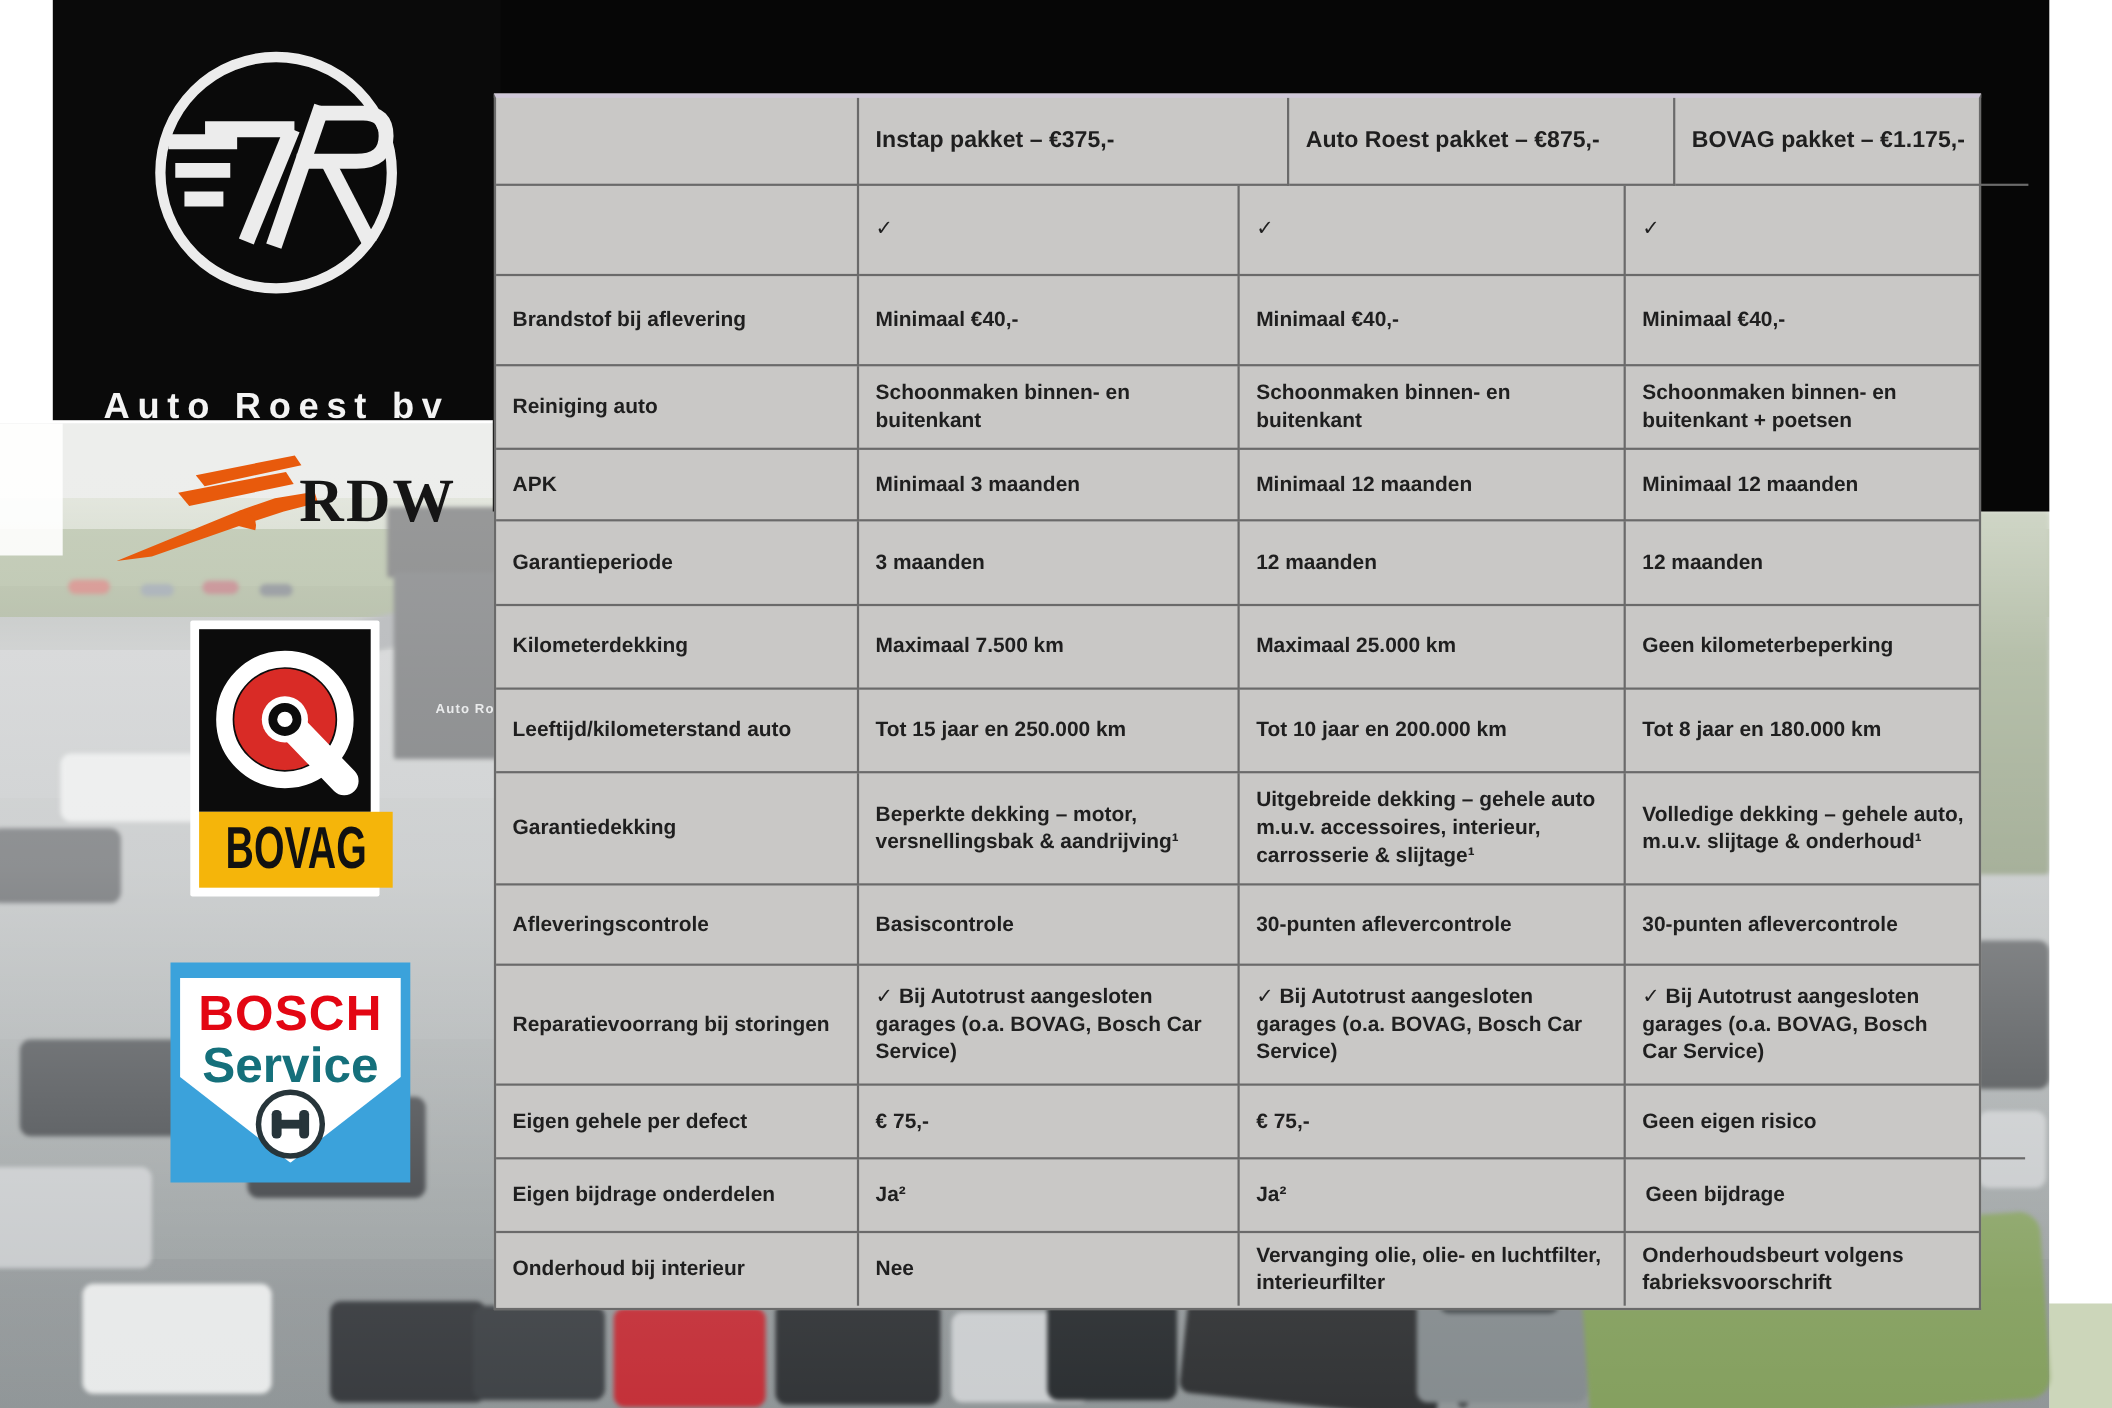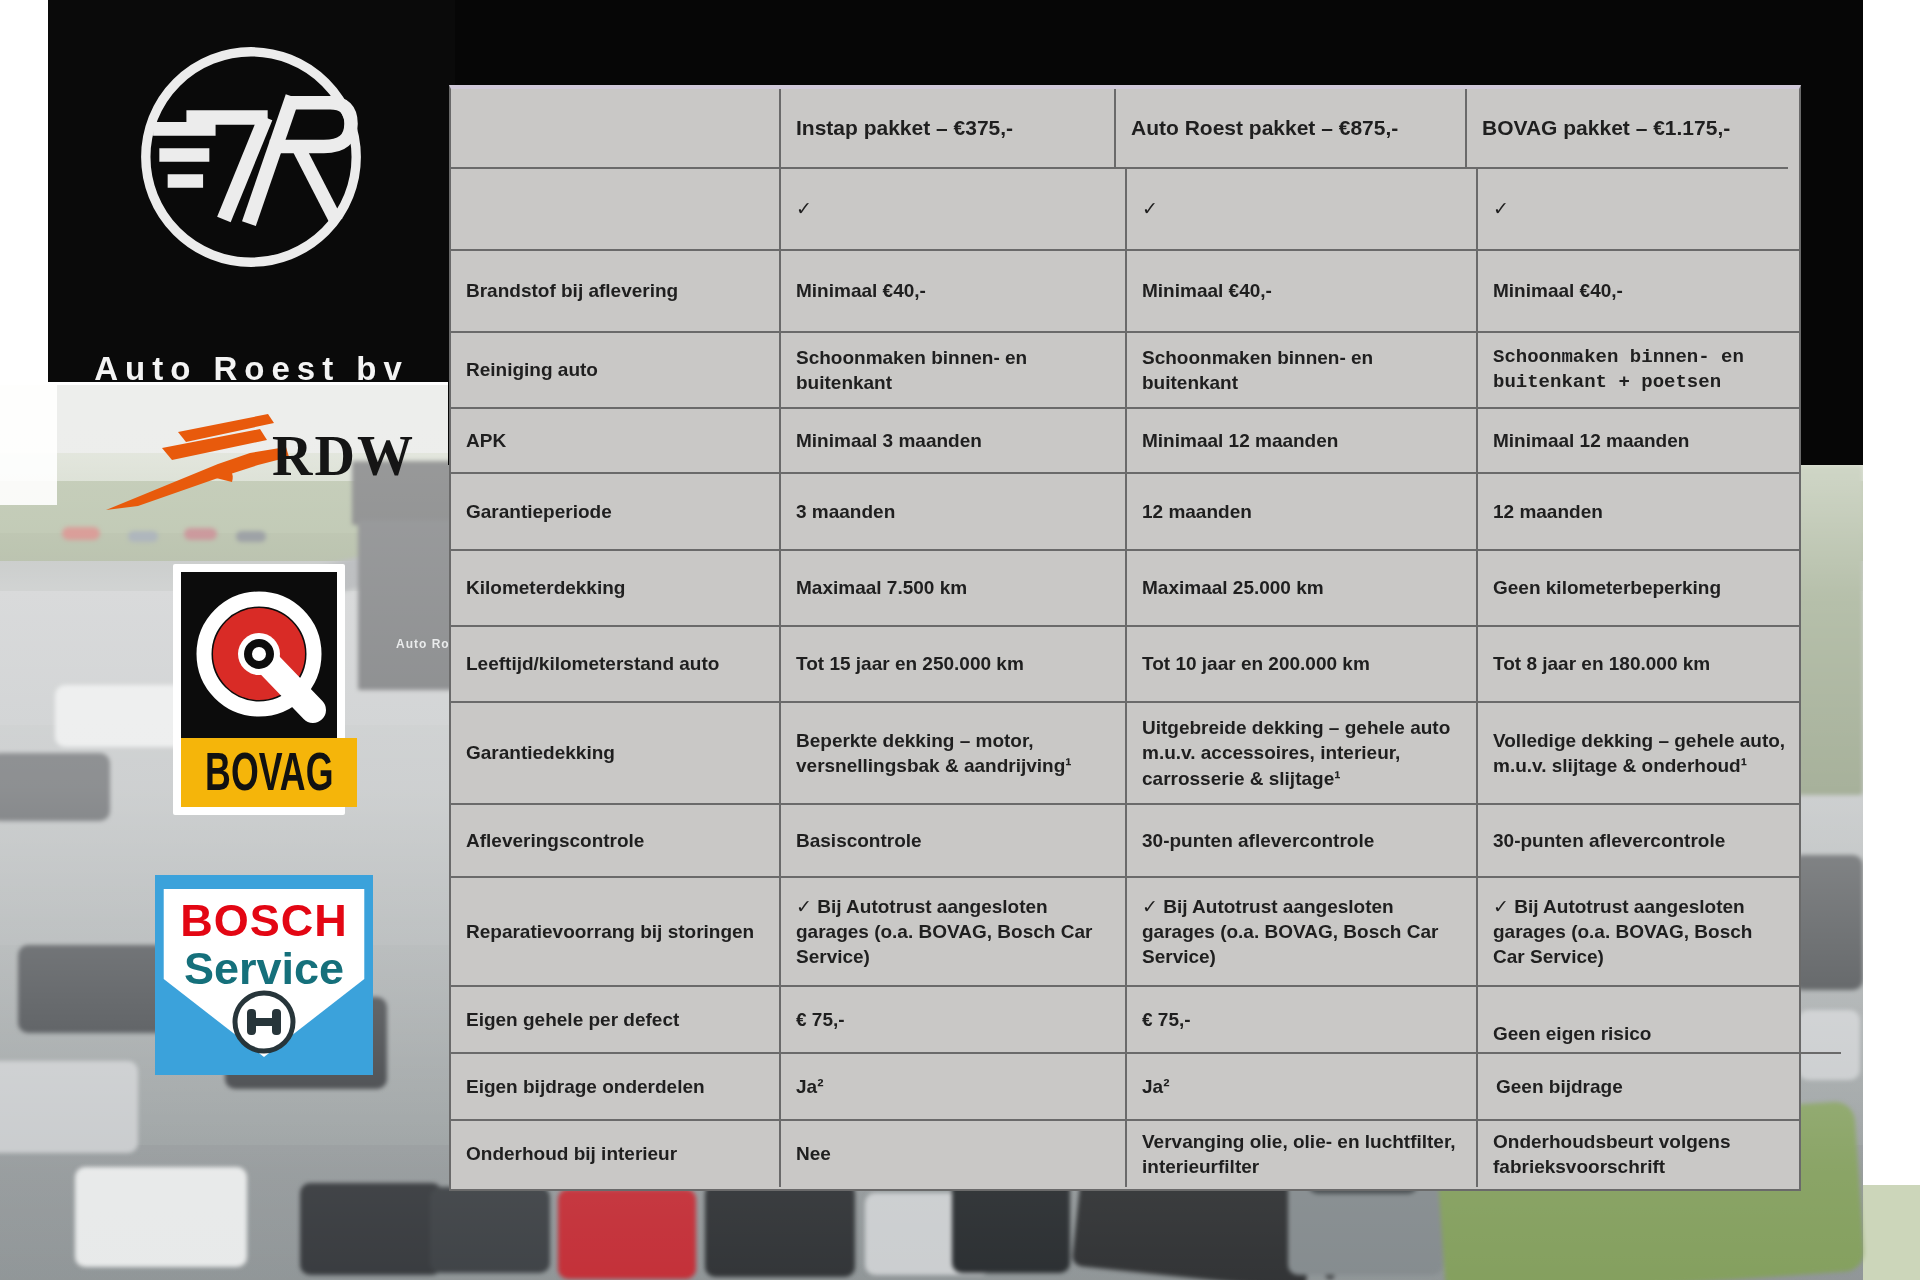--- a/index.html
+++ b/index.html
@@ -197,21 +197,21 @@
       <rect x="8" y="-13" width="9" height="26" rx="4" fill="#27353a"></rect>
       <rect x="-10" y="-4" width="20" height="8" fill="#27353a"></rect>
     </svg>
   </div>
 
   <div class="pkg-table">
       <div class="t-row" style="height: 80px;">
         <div class="t-cell hdr" style="width: 330px;">
           <span></span>
         </div>
-        <div class="t-cell hdr" style="width: 335px; text-align: right;">
+        <div class="t-cell hdr" style="width: 391px; text-align: right;">
           <span>Instap pakket – €375,-</span>
         </div>
         <div class="t-cell hdr" style="width: 351px;">
           <span>Auto Roest pakket – €875,-</span>
         </div>
         <div class="t-cell last-col hdr" style="width: 321px;">
           <span>BOVAG pakket – €1.175,-</span>
         </div>
       </div>
       <div class="t-row" style="height: 82px;">
@@ -245,21 +245,21 @@
       <div class="t-row" style="height: 76px;">
         <div class="t-cell" style="width: 330px;">
           <span>Reiniging auto</span>
         </div>
         <div class="t-cell" style="width: 346px;">
           <span>Schoonmaken binnen- en buitenkant</span>
         </div>
         <div class="t-cell" style="width: 351px;">
           <span>Schoonmaken binnen- en buitenkant</span>
         </div>
-        <div class="t-cell last-col" style="width: 321px; font-family: Liberation Mono, monospace;">
+        <div class="t-cell last-col" style="width: 321px;">
           <span>Schoonmaken binnen- en buitenkant + poetsen</span>
         </div>
       </div>
       <div class="t-row" style="height: 65px;">
         <div class="t-cell" style="width: 330px;">
           <span>APK</span>
         </div>
         <div class="t-cell" style="width: 346px;">
           <span>Minimaal 3 maanden</span>
         </div>
@@ -357,21 +357,21 @@
       <div class="t-row" style="height: 67px;">
         <div class="t-cell" style="width: 330px;">
           <span>Eigen gehele per defect</span>
         </div>
         <div class="t-cell" style="width: 346px;">
           <span>€ 75,-</span>
         </div>
         <div class="t-cell" style="width: 351px;">
           <span>€ 75,-</span>
         </div>
-        <div class="t-cell last-col" style="width: 363px; align-items: flex-end;">
+        <div class="t-cell last-col" style="width: 363px;">
           <span>Geen eigen risico</span>
         </div>
       </div>
       <div class="t-row" style="height: 67px;">
         <div class="t-cell" style="width: 330px;">
           <span>Eigen bijdrage onderdelen</span>
         </div>
         <div class="t-cell" style="width: 346px;">
           <span>Ja²</span>
         </div>

